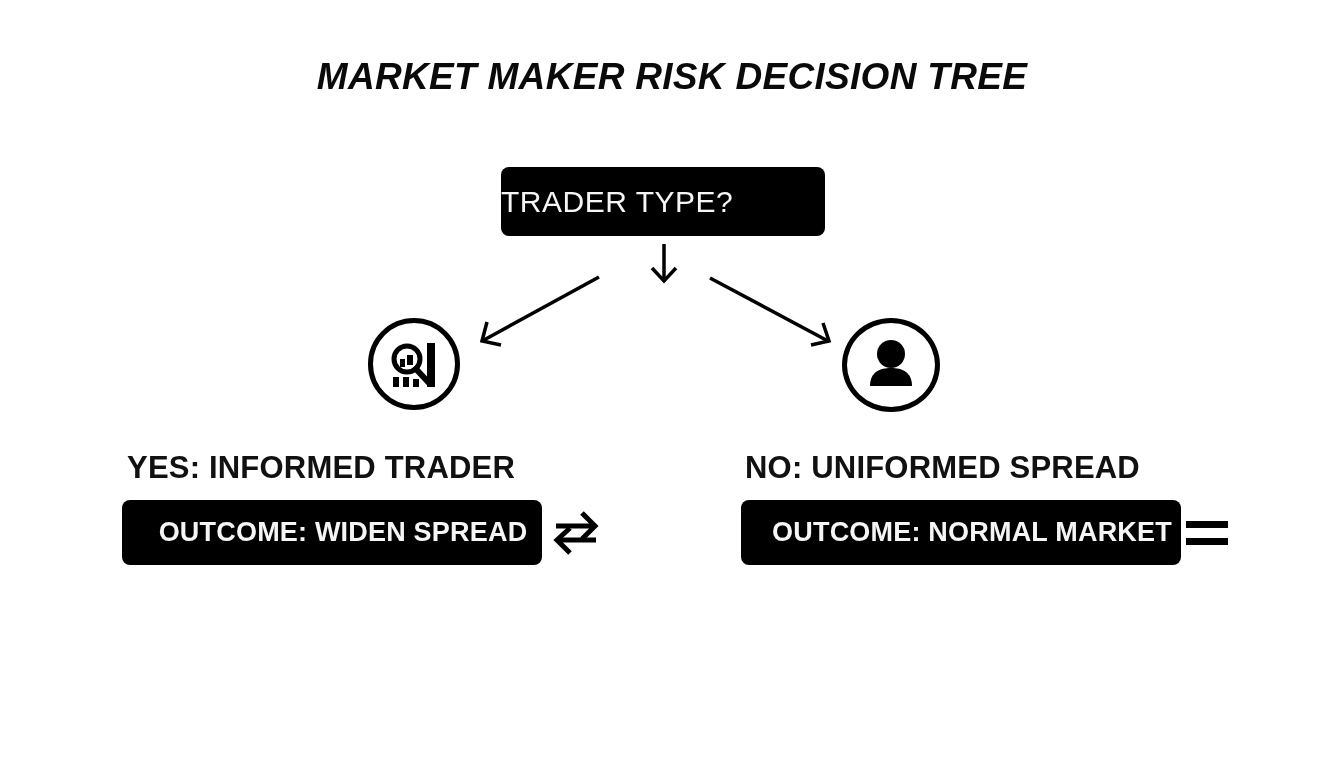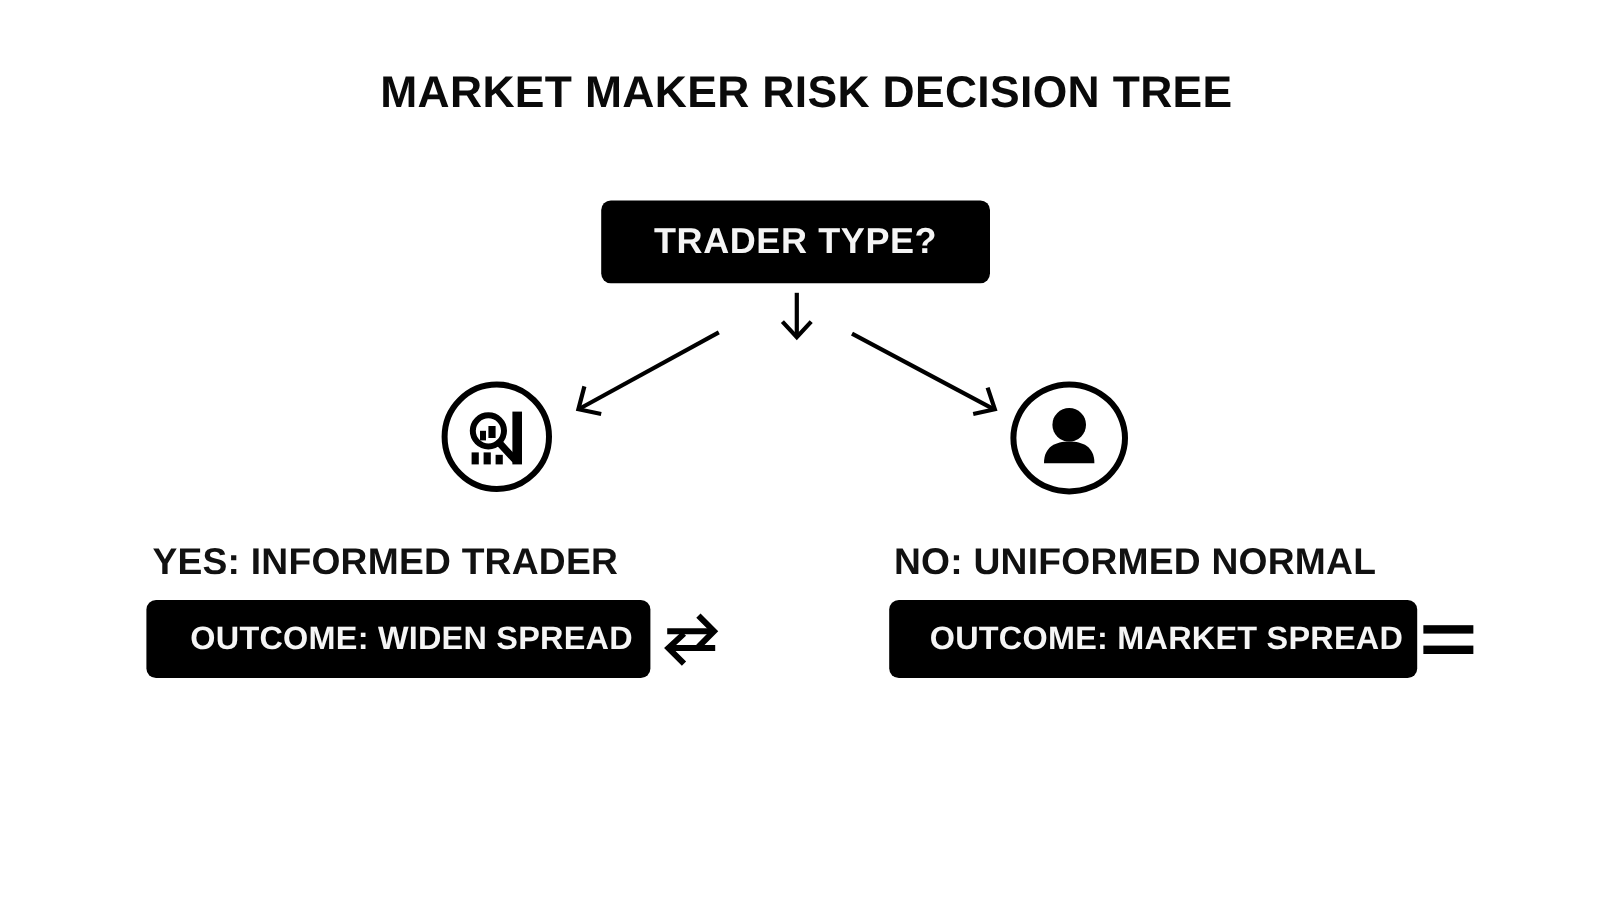--- a/index.html
+++ b/index.html
@@ -2,27 +2,27 @@
 <html><head>
   <meta charset="utf-8">
   <style>
     html, body { margin: 0; padding: 0; }
     body {
       width: 1344px; height: 768px; background: #ffffff; position: relative;
       overflow: hidden; font-family: "Liberation Sans", "DejaVu Sans", sans-serif; color: #0a0a0a;
     }
     .title {
       position: absolute; left: 0; width: 1344px; top: 56px; text-align: center;
-      font-size: 37px; font-weight: bold; letter-spacing: 0.3px; color: #0a0a0a;
+      font-size: 37px; font-weight: bold; letter-spacing: 0.3px; color: #0a0a0a; font-style: italic;
     }
     .root-box {
       position: absolute; left: 501px; top: 167px; width: 324px; height: 69px;
       background: #000; border-radius: 8px; color: #f5f5f5;
-      display: flex; align-items: center; justify-content: center;
-      font-size: 30px; font-weight: bold; letter-spacing: 0.5px;
+      display: flex; align-items: center; justify-content: flex-start;
+      font-size: 30px; font-weight: normal; letter-spacing: 0.5px;
     }
     svg.connectors { position: absolute; left: 0; top: 0; }
     .icon-circle {
       position: absolute; width: 92px; height: 92px; border: 5px solid #000;
       border-radius: 50%; box-sizing: border-box;
       display: flex; align-items: center; justify-content: center;
     }
     .branch-label {
       position: absolute; font-size: 31px; font-weight: bold; color: #111;
       letter-spacing: 0.2px;
@@ -75,27 +75,27 @@
 </div>
 
 <div class="icon-circle" style="left:842px; top:318px; width:98px; height:94px;">
   <svg width="70" height="70" viewBox="0 0 70 70">
     <circle cx="35" cy="24" r="14" fill="#000"></circle>
     <path d="M14 56 C14 42, 24 38, 35 38 C46 38, 56 42, 56 56 Z" fill="#000"></path>
   </svg>
 </div>
 
 <div class="branch-label" style="left:127px; top:450px;">YES: INFORMED TRADER</div>
-<div class="branch-label" style="left:745px; top:450px;">NO: UNIFORMED NORMAL</div>
+<div class="branch-label" style="left:745px; top:450px;">NO: UNIFORMED SPREAD</div>
 
 <div class="outcome-box" style="left:122px; top:500px; width:398px;">
   <span>OUTCOME: WIDEN SPREAD</span>
 </div>
 <div class="outcome-box" style="left:741px; top:500px; width:418px;">
-  <span>OUTCOME: MARKET SPREAD</span>
+  <span>OUTCOME: NORMAL MARKET</span>
 </div>
 
 <svg class="side-icon" style="left:552px; top:508px;" width="48" height="50" viewBox="0 0 48 50">
   <g stroke="#000" stroke-width="5" fill="none">
     <line x1="4" y1="18" x2="42" y2="18"></line>
     <polyline points="30,5 43,18 30,31"></polyline>
     <line x1="44" y1="32" x2="6" y2="32"></line>
     <polyline points="18,20 5,32 18,45"></polyline>
   </g>
 </svg>

